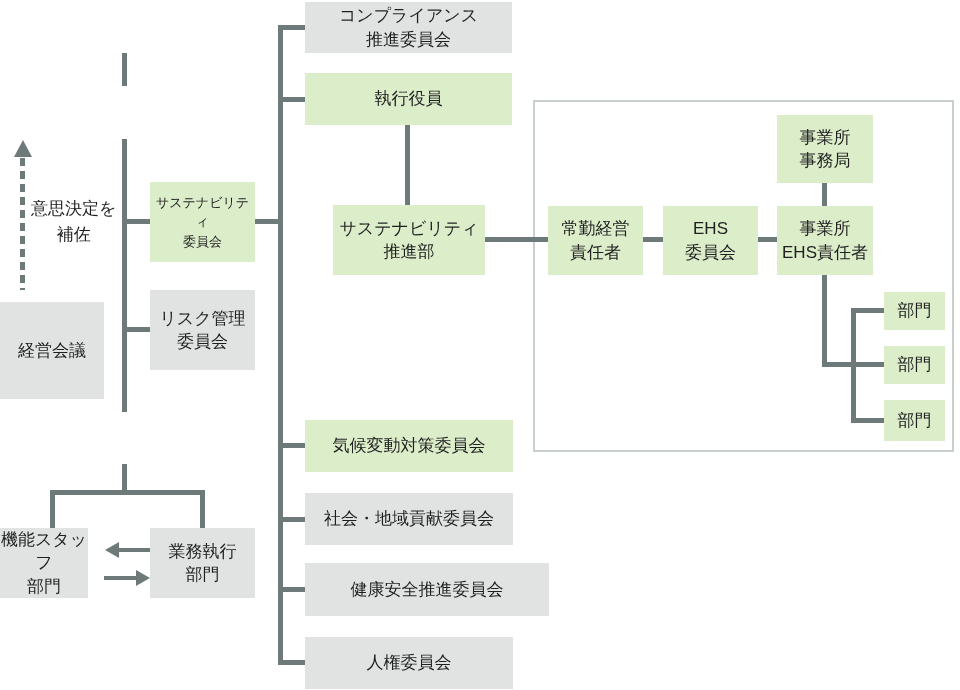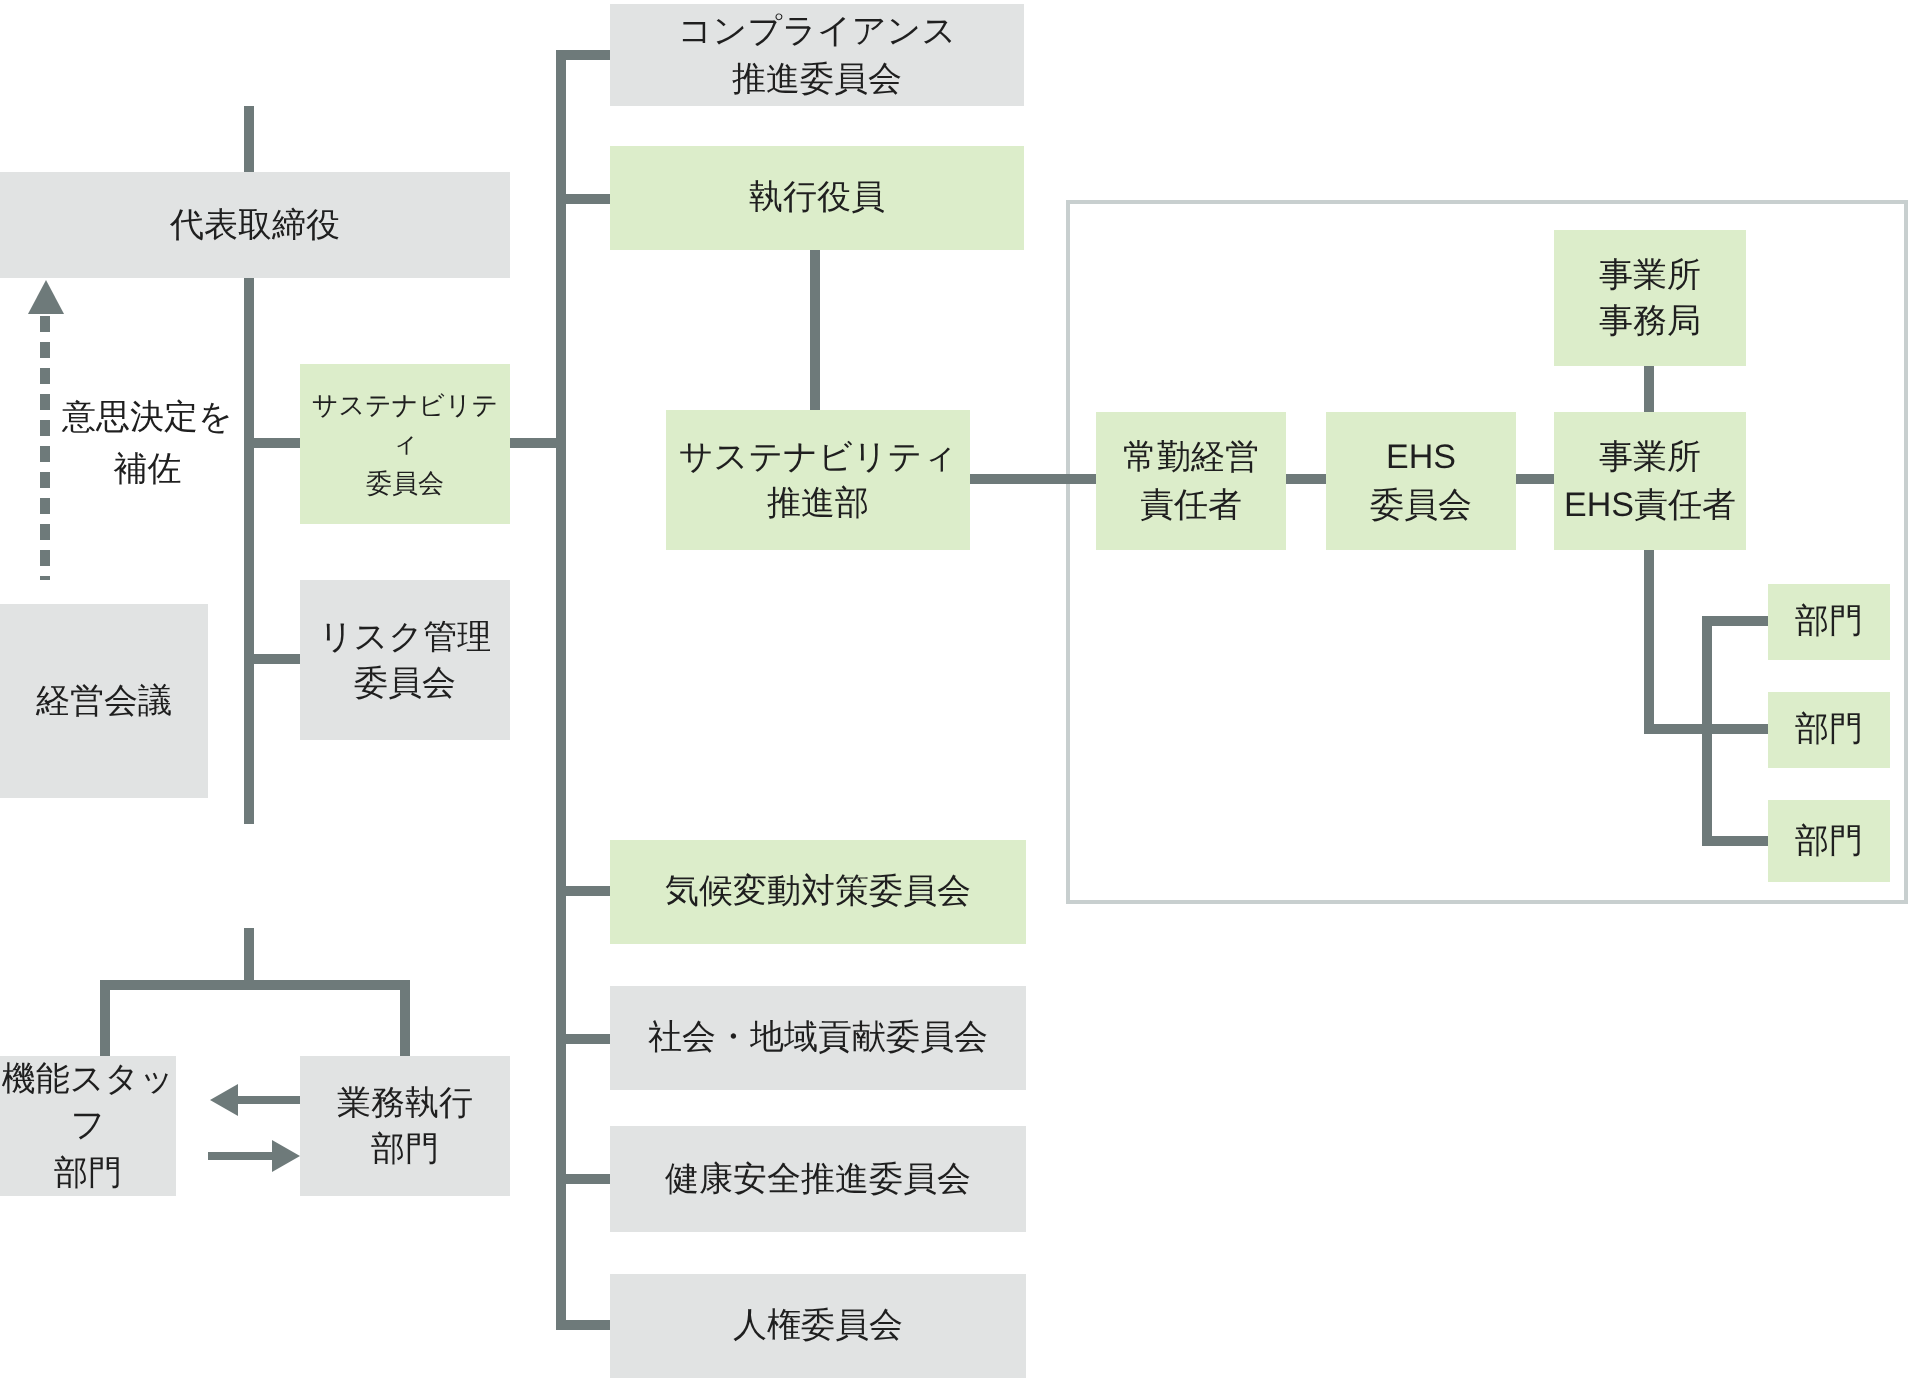--- a/index.html
+++ b/index.html
@@ -69,42 +69,41 @@
   <div class="line" style="left:758px;top:237px;width:19px;height:5px"></div>
   <div class="line" style="left:822px;top:183px;width:5px;height:23px"></div>
   <div class="line" style="left:822px;top:275px;width:5px;height:92px"></div>
   <div class="line" style="left:822px;top:362px;width:62px;height:5px"></div>
   <div class="line" style="left:851px;top:308px;width:5px;height:115px"></div>
   <div class="line" style="left:851px;top:308px;width:33px;height:5px"></div>
   <div class="line" style="left:851px;top:418px;width:33px;height:5px"></div>
 
   <div class="panel" style="left:533px;top:100px;width:421px;height:352px"></div>
 
-  <div class="box gray" style="left:0;top:86px;width:255px;height:53px">代表取締役</div>
   <div class="box green small" style="left:150px;top:182px;width:105px;height:80px">サステナビリティ
 委員会</div>
   <div class="box gray" style="left:0;top:302px;width:104px;height:97px">経営会議</div>
   <div class="box gray" style="left:150px;top:290px;width:105px;height:80px">リスク管理
 委員会</div>
   <div class="box gray" style="left:0;top:528px;width:88px;height:70px">機能スタッフ
 部門</div>
   <div class="box gray" style="left:150px;top:528px;width:105px;height:70px">業務執行
 部門</div>
 
   <div class="note" style="left:31px;top:196px">意思決定を
 補佐</div>
 
   <div class="box gray" style="left:305px;top:2px;width:207px;height:51px">コンプライアンス
 推進委員会</div>
   <div class="box green" style="left:305px;top:73px;width:207px;height:52px">執行役員</div>
   <div class="box green" style="left:333px;top:205px;width:152px;height:70px">サステナビリティ
 推進部</div>
   <div class="box green" style="left:305px;top:420px;width:208px;height:52px">気候変動対策委員会</div>
   <div class="box gray" style="left:305px;top:493px;width:208px;height:52px">社会・地域貢献委員会</div>
-  <div class="box gray" style="left:305px;top:563px;width:208px;height:53px">健康安全推進委員会</div>
+  <div class="box gray" style="left:305px;top:563px;width:244px;height:53px">健康安全推進委員会</div>
   <div class="box gray" style="left:305px;top:637px;width:208px;height:52px">人権委員会</div>
 
   <div class="box green" style="left:777px;top:115px;width:96px;height:68px">事業所
 事務局</div>
   <div class="box green" style="left:548px;top:206px;width:95px;height:69px">常勤経営
 責任者</div>
   <div class="box green" style="left:663px;top:206px;width:95px;height:69px">EHS
 委員会</div>
   <div class="box green" style="left:777px;top:206px;width:96px;height:69px">事業所
 EHS責任者</div>

